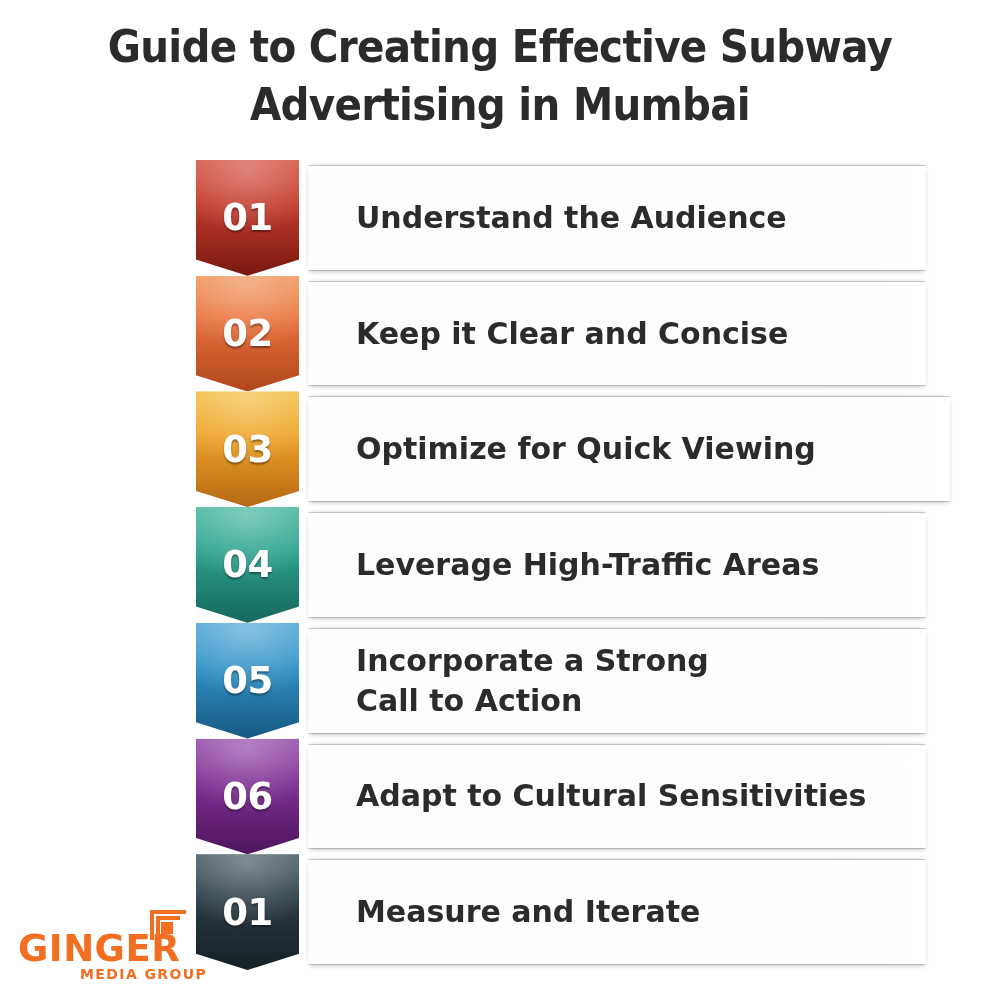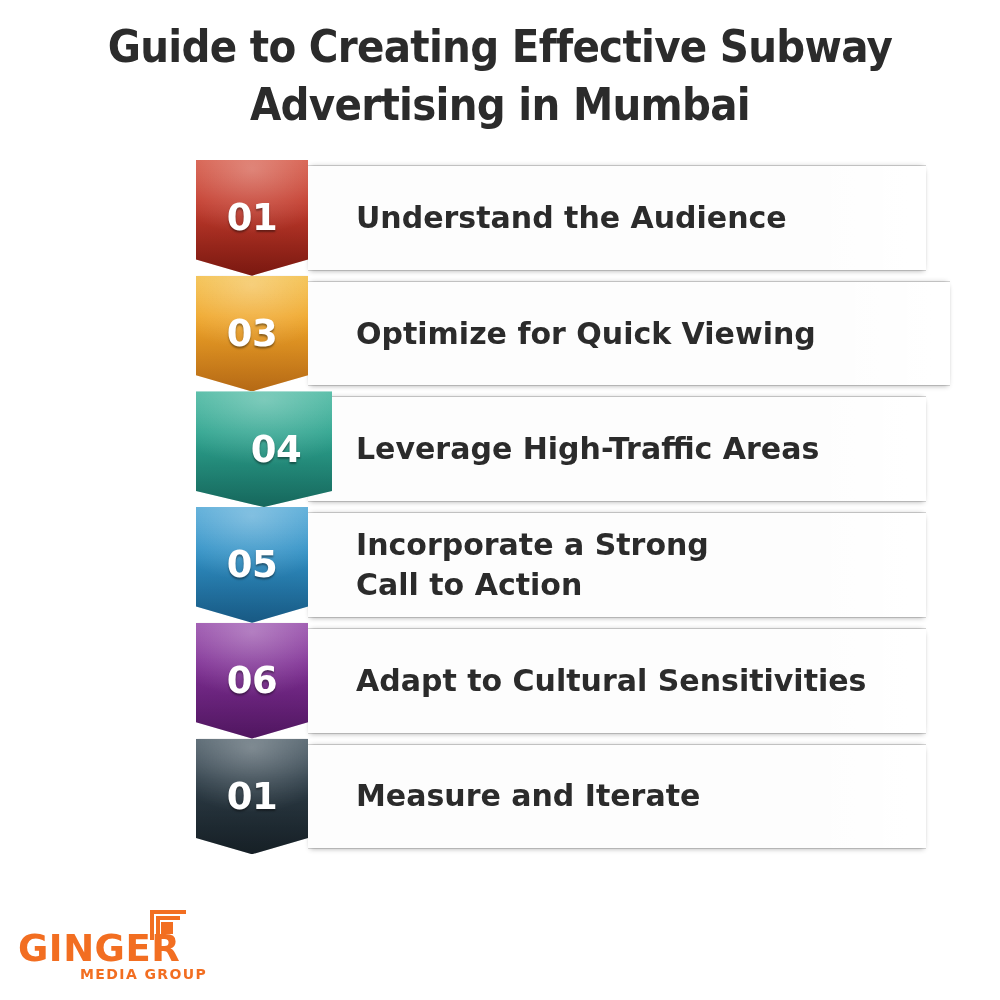--- a/index.html
+++ b/index.html
@@ -79,21 +79,21 @@
     width: 120px;
     background: linear-gradient(to right, rgba(255,255,255,0), #ffffff 85%);
     pointer-events: none;
   }
 
   
   .band {
     position: absolute;
     left: 0;
     top: 0;
-    width: 112px;
+    width: 103px;
     height: 100%;
     display: flex;
     align-items: center;
     justify-content: center;
     clip-path: polygon(0% 0%, 100% 0%, 100% 86%, 50% 100%, 0% 86%);
     box-shadow: 1px 0 3px rgba(0,0,0,0.28);
   }
   .band .sheen {
     position: absolute;
     inset: 0;
@@ -179,31 +179,39 @@
 
   <div class="steps" id="steps-container">
       <div class="row" style="height: 115.714px;">
         <div class="card"></div>
         <div class="band" style="background: linear-gradient(rgb(208, 67, 47) 0%, rgb(192, 57, 43) 45%, rgb(156, 31, 20) 100%);">
           <div class="sheen"></div>
           <div class="num">01</div>
         </div>
         <div class="label">Understand the Audience</div>
       </div>
+      <div class="row" style="height: 115.714px;">
+        <div class="card"></div>
+        <div class="band" style="background: linear-gradient(rgb(238, 138, 74) 0%, rgb(232, 112, 58) 45%, rgb(224, 90, 34) 100%);">
+          <div class="sheen"></div>
+          <div class="num">02</div>
+        </div>
+        <div class="label">Keep it Clear and Concise</div>
+      </div>
       <div class="row" style="height: 115.714px; padding-left: 24px;">
         <div class="card"></div>
         <div class="band" style="background: linear-gradient(rgb(242, 183, 51) 0%, rgb(239, 162, 39) 45%, rgb(232, 135, 27) 100%);">
           <div class="sheen"></div>
           <div class="num">03</div>
         </div>
         <div class="label">Optimize for Quick Viewing</div>
       </div>
       <div class="row" style="height: 115.714px;">
         <div class="card"></div>
-        <div class="band" style="background: linear-gradient(rgb(53, 176, 150) 0%, rgb(43, 160, 140) 45%, rgb(28, 132, 118) 100%); padding-left: 24px;">
+        <div class="band" style="background: linear-gradient(rgb(53, 176, 150) 0%, rgb(43, 160, 140) 45%, rgb(28, 132, 118) 100%);">
           <div class="sheen"></div>
           <div class="num">04</div>
         </div>
         <div class="label">Leverage High-Traffic Areas</div>
       </div>
       <div class="row" style="height: 115.714px;">
         <div class="card"></div>
         <div class="band" style="background: linear-gradient(rgb(63, 159, 210) 0%, rgb(47, 143, 196) 45%, rgb(30, 114, 168) 100%);">
           <div class="sheen"></div>
           <div class="num">05</div>

